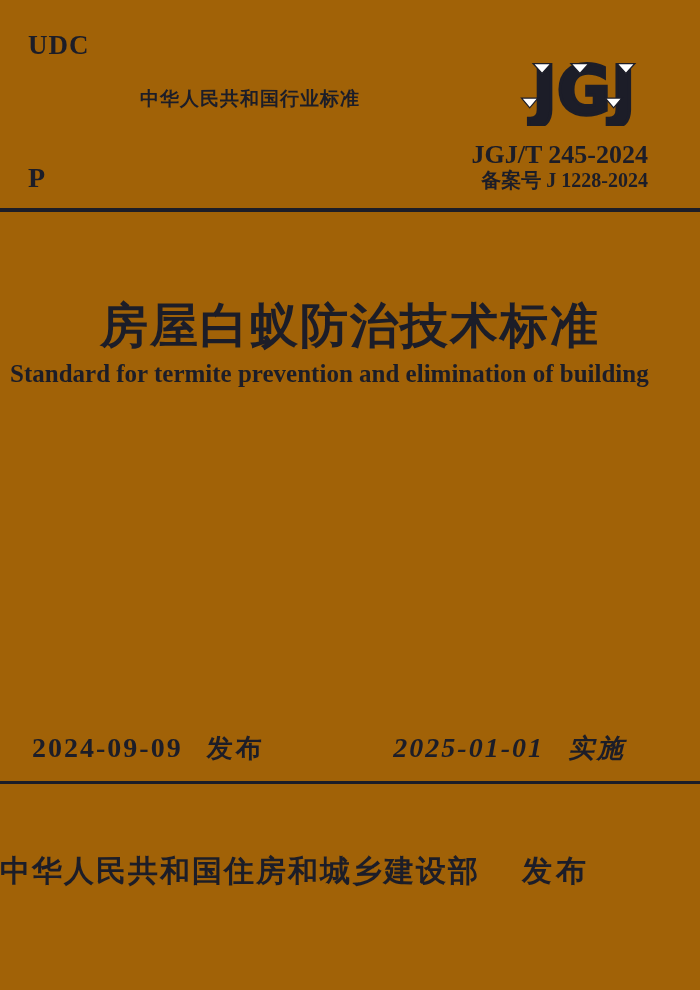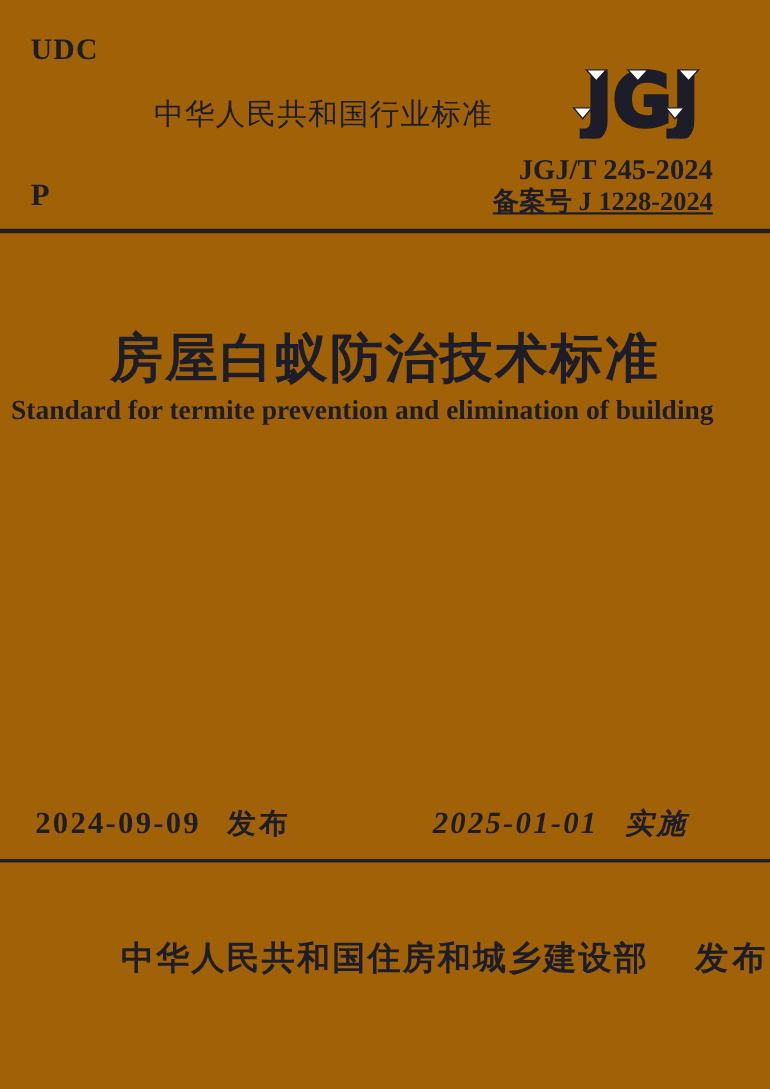--- a/index.html
+++ b/index.html
@@ -22,22 +22,22 @@
     left: 28px; top: 30px;
     font-family: "Liberation Serif", serif;
     font-weight: bold;
     font-size: 27px;
     letter-spacing: 1px;
   }
   .header-cn {
     position: absolute;
     left: 140px; top: 86px;
     width: 320px;
-    font-weight: normal;
-    font-size: 27px;
+    font-weight: bold;
+    font-size: 19px;
     letter-spacing: 1px;
     white-space: nowrap;
   }
   .logo {
     position: absolute;
     right: 50px; top: 52px;
     width: 132px; height: 74px;
   }
   .std-no {
     position: absolute;
@@ -45,25 +45,24 @@
     font-family: "Liberation Serif", serif;
     font-weight: bold;
     font-size: 26px;
     text-align: center;
     white-space: nowrap;
   }
   .record-no {
     position: absolute;
     right: 52px; top: 167px;
     font-weight: bold;
-    font-size: 24px;
+    font-size: 20px;
     font-family: "Liberation Serif", serif;
     text-align: right;
     white-space: nowrap;
-    text-decoration: underline;
   }
   .p-class {
     position: absolute;
     left: 28px; top: 162px;
     font-family: "Liberation Serif", serif;
     font-weight: bold;
     font-size: 28px;
   }
   .rule-top {
     position: absolute;
@@ -116,21 +115,21 @@
   .rule-mid {
     position: absolute;
     left: 0; top: 781px;
     width: 700px; height: 3px;
     background: #1c1d28;
   }
   .publisher-row {
     position: absolute;
     left: 0; top: 851px;
     width: 700px;
-    text-align: right;
+    text-align: left;
     white-space: nowrap;
   }
   .publisher-name {
     font-weight: bold;
     font-size: 30px;
     letter-spacing: 2px;
   }
   .publisher-action {
     font-weight: bold;
     font-size: 30px;

